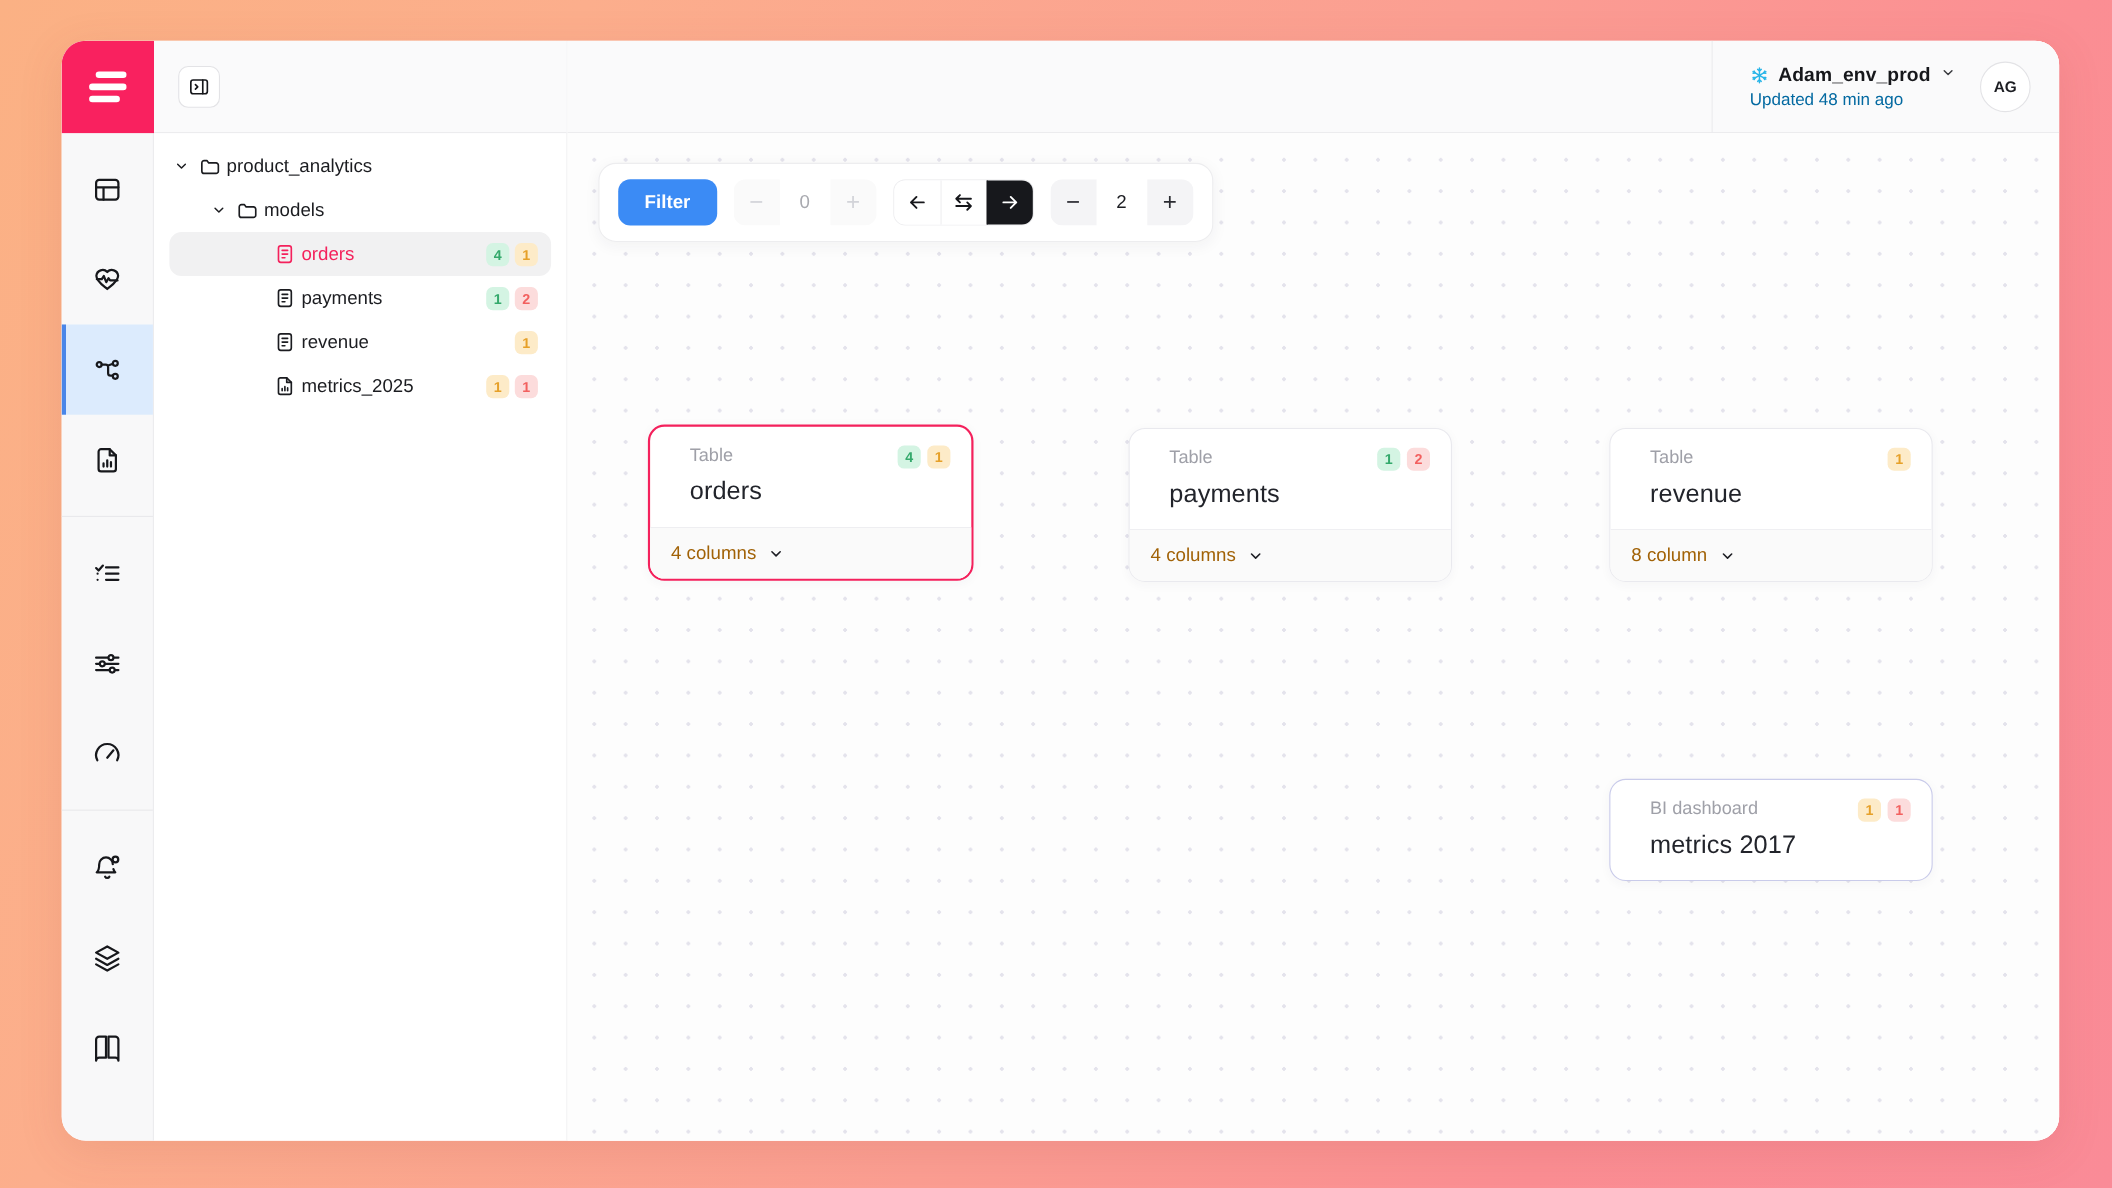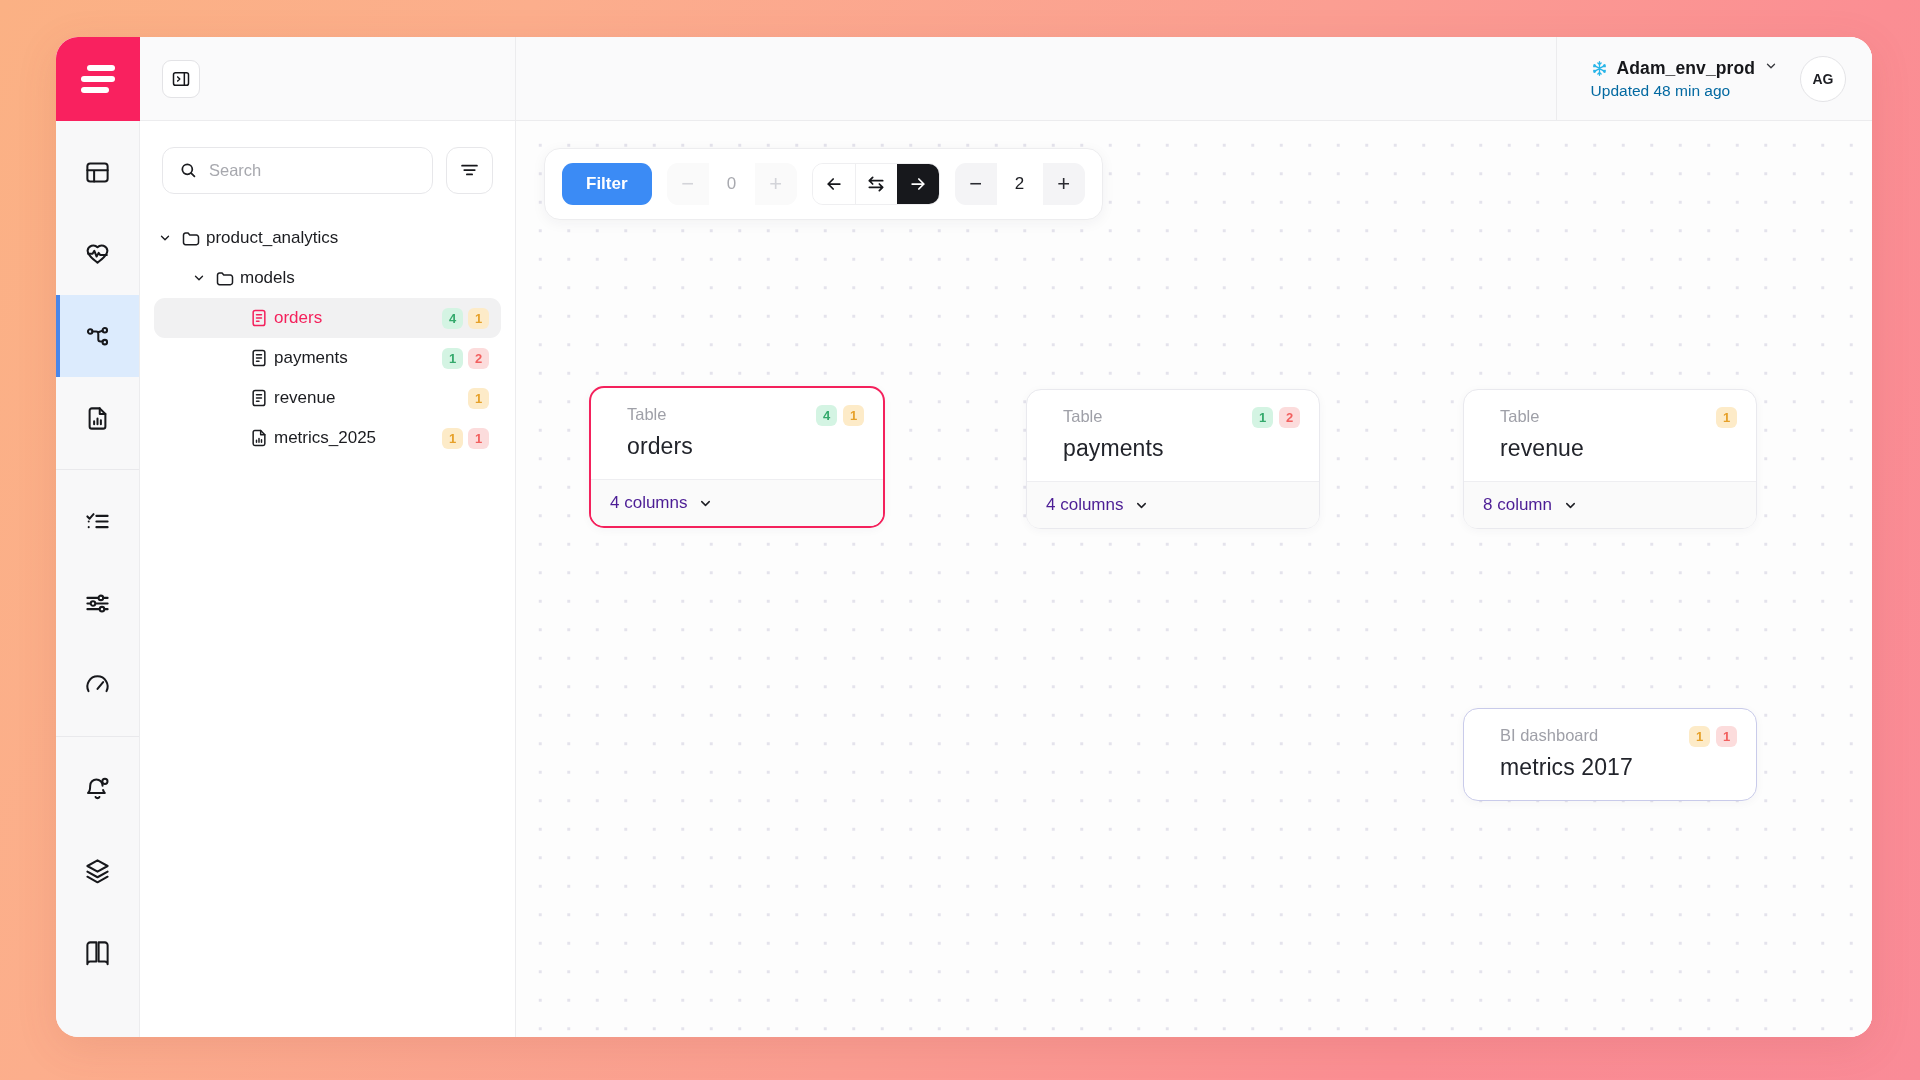--- a/index.html
+++ b/index.html
@@ -305,21 +305,21 @@
   .node-kind { font-size: 16.5px; color: #9FA0A8; }
   .node-badges { display: flex; gap: 6px; }
   .node-title { font-size: 23px; color: #22242B; letter-spacing: .1px; }
   .node-foot {
     border-top: 1.5px solid #EEEEF1;
     background: #FAFAFA;
     border-radius: 0 0 13px 13px;
     padding: 13px 19px;
     display: flex; align-items: center; gap: 11px;
     font-size: 17px;
-    color: #4c1d95;
+    color: #a16207;
   }
   .node-foot svg { width: 15px; height: 15px; color: #1D1E24; }
 </style>
 </head>
 <body>
 
 <div id="app-window">
 
   <nav id="icon-rail">
     <div id="brand-logo">
@@ -413,34 +413,20 @@
     <div id="explorer-topbar">
       <div id="panel-collapse-btn">
         <svg viewBox="0 0 24 24" fill="none" stroke="#16171B" stroke-width="1.8" stroke-linecap="round" stroke-linejoin="round">
           <rect x="3" y="4.5" width="18" height="15" rx="2.5"></rect>
             <path d="M16 4.5v15"></path>
             <path d="m8 9.5 2.5 2.5L8 14.5"></path>
         </svg>
       </div>
     </div>
 
-    <div id="search-row">
-      <div id="search-box">
-        <svg viewBox="0 0 24 24" fill="none" stroke="currentColor" stroke-width="2.2" stroke-linecap="round">
-          <circle cx="10.5" cy="10.5" r="6.3"></circle>
-            <path d="m15.3 15.3 4.2 4.2"></path>
-        </svg>
-        <input id="search-input" type="text" placeholder="Search" style="">
-      </div>
-      <div id="tree-filter-btn">
-        <svg viewBox="0 0 24 24" fill="none" stroke="#16171B" stroke-width="2" stroke-linecap="round">
-          <path d="M3.5 6.5h17M6 11.5h12M9 16.5h6"></path>
-        </svg>
-      </div>
-    </div>
 
     <div id="tree">
         <div class="tree-row indent-1">
           <span class="chev">
             <svg viewBox="0 0 24 24" fill="none" stroke="currentColor" stroke-width="2.3" stroke-linecap="round" stroke-linejoin="round">
               <path d="m6 9 6 6 6-6"></path>
             </svg>
           </span>
           <span class="ficon">
             <svg viewBox="0 0 24 24" fill="none" stroke="currentColor" stroke-width="1.8" stroke-linecap="round" stroke-linejoin="round">

